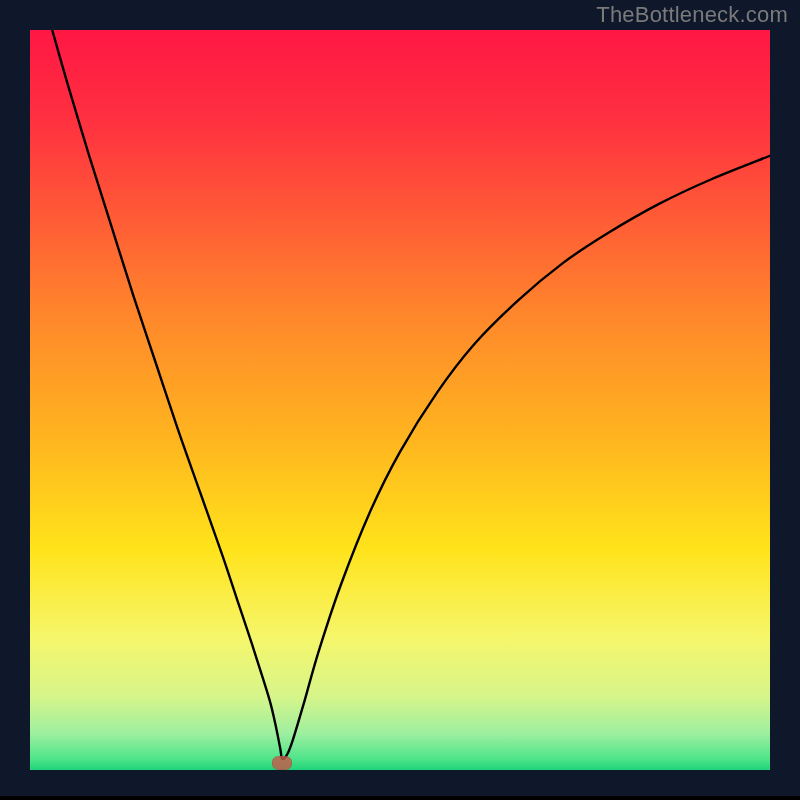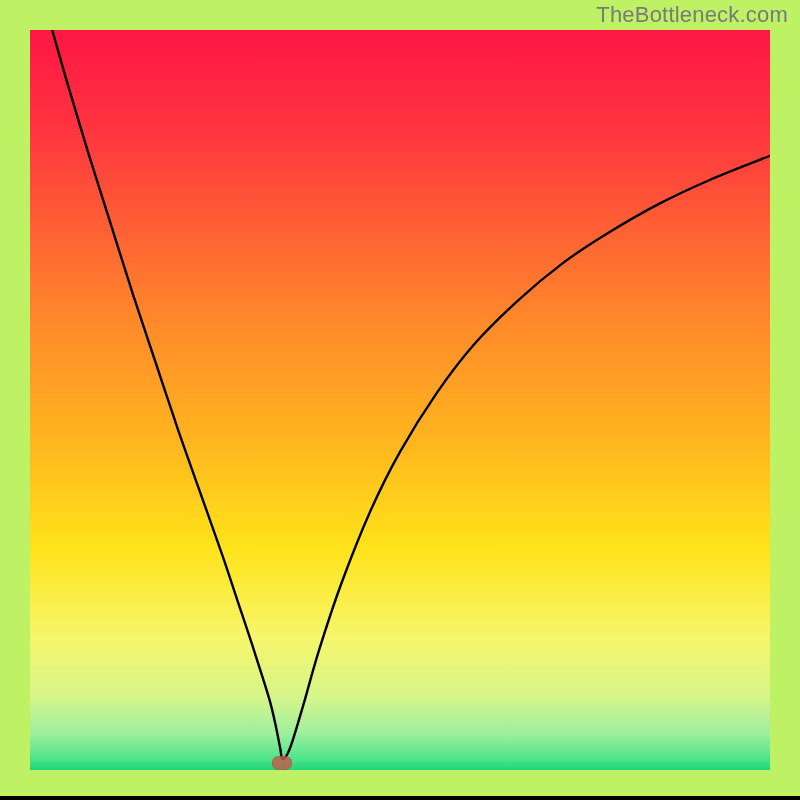--- a/index.html
+++ b/index.html
@@ -8,21 +8,21 @@
     width: 800px;
     height: 800px;
     background: #000;
     overflow: hidden;
     font-family: Arial, Helvetica, sans-serif;
   }
   .stage {
     position: relative;
     width: 800px;
     height: 796px;
-    background: #bef264;
+    background: #0f172a;
   }
   .plot-area {
     position: absolute;
     left: 30px;
     top: 30px;
     width: 740px;
     height: 740px;
   }
   .plot-svg {
     display: block;

